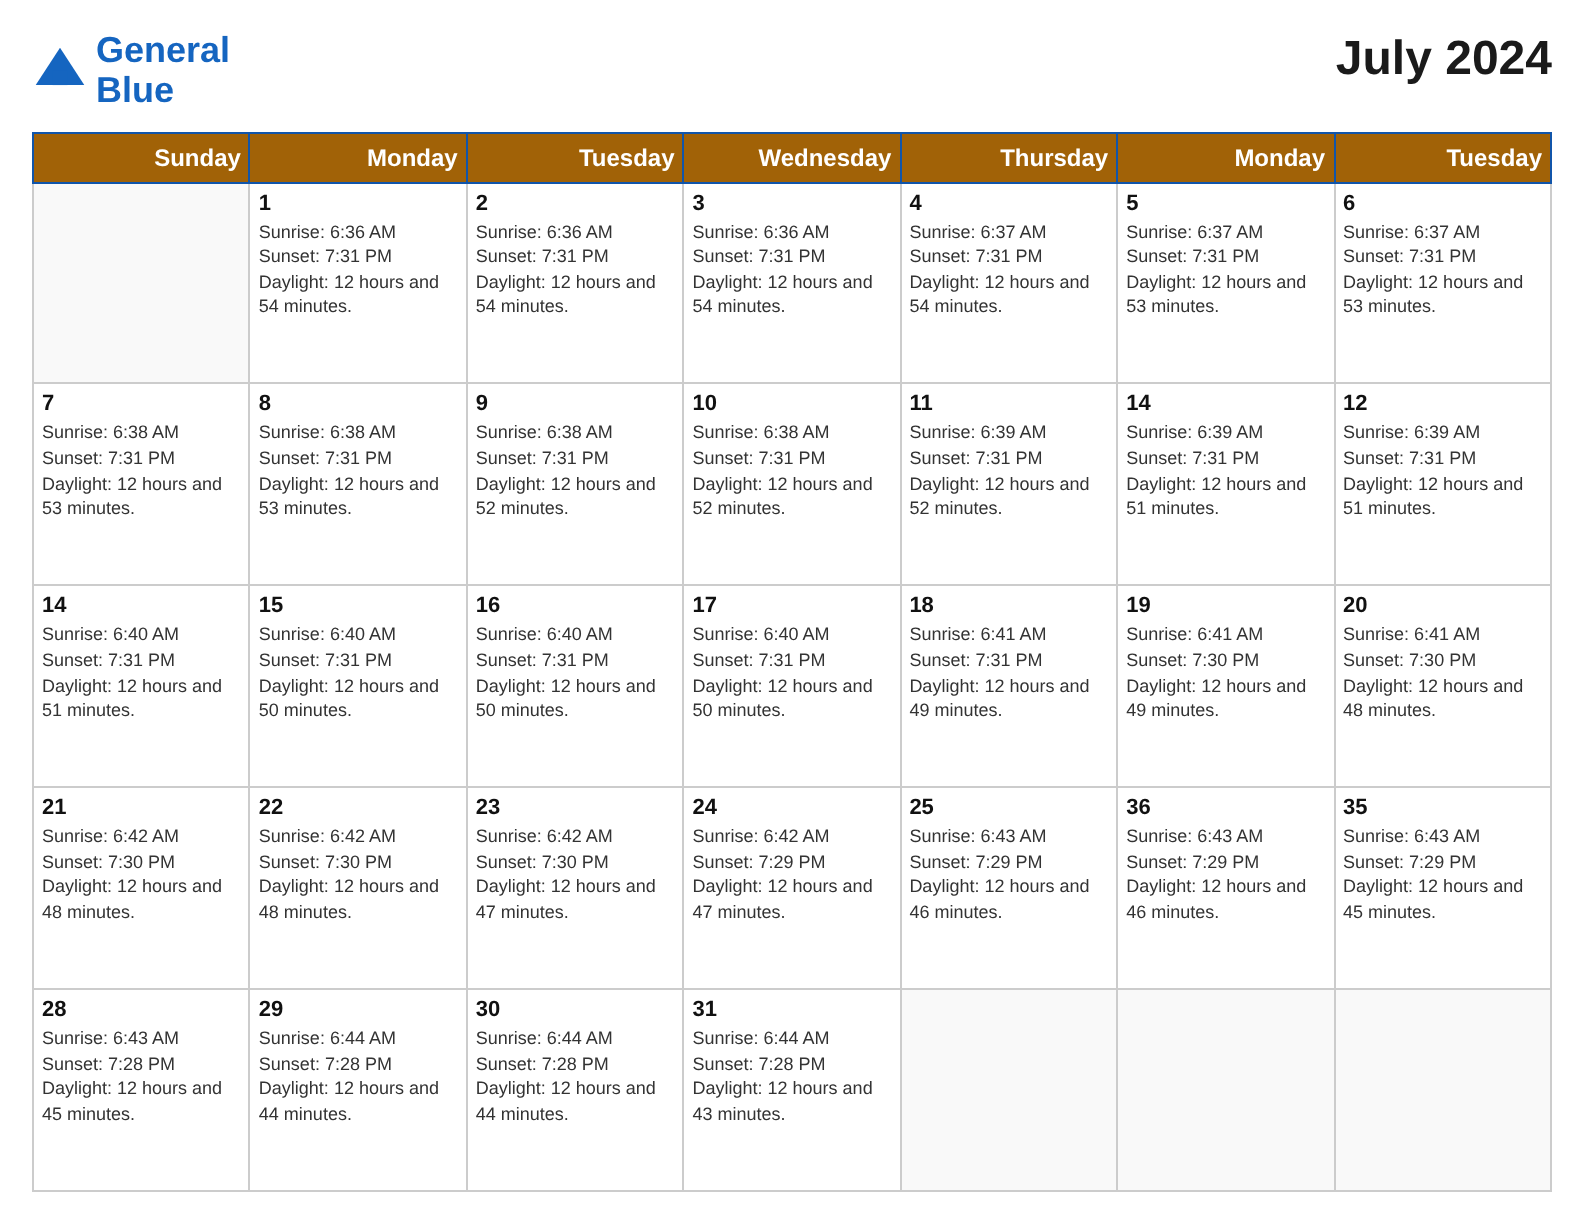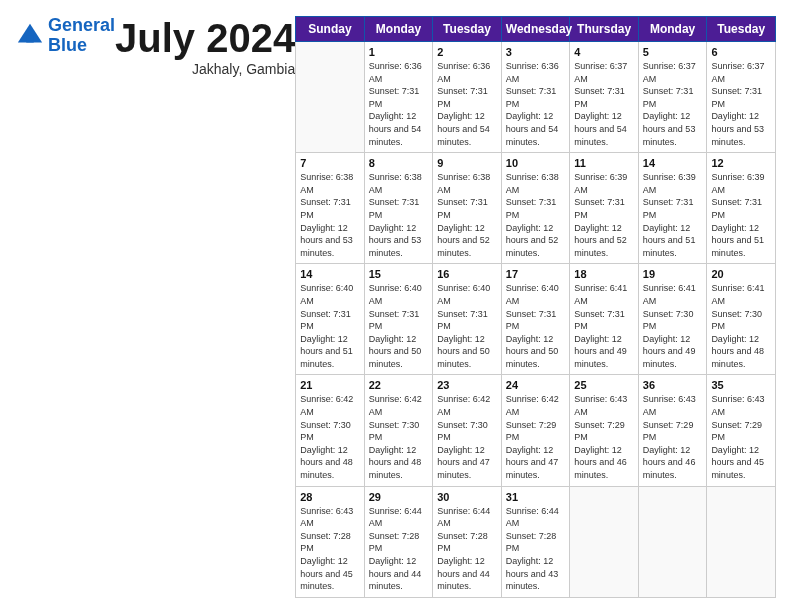--- a/index.html
+++ b/index.html
@@ -8,20 +8,21 @@
       background: #fff;
       width: 792px;
       height: 612px;
       overflow: hidden;
     }
     .page {
       width: 792px;
       height: 612px;
       padding: 16px;
       display: flex;
+      flex-direction: column;
     }
     .header {
       display: flex;
       justify-content: space-between;
       align-items: flex-start;
       margin-bottom: 10px;
     }
     .logo {
       display: flex;
       align-items: center;
@@ -37,42 +38,42 @@
       color: #1565c0;
     }
     .logo-icon {
       width: 28px;
       height: 28px;
     }
     .title-block {
       text-align: right;
     }
     .month-year {
-      font-size: 40px;
+      font-size: 24px;
       font-weight: bold;
       color: #1a1a1a;
     }
     .location {
       font-size: 14px;
       color: #333;
     }
     .calendar {
       flex: 1;
       border: 1px solid #ccc;
       border-collapse: collapse;
       width: 100%;
       table-layout: fixed;
     }
     .calendar th {
-      background: #4c1d95;
+      background: #a16207;
       color: #fff;
       font-size: 12px;
       font-weight: bold;
       padding: 5px 4px;
-      text-align: center;
+      text-align: right;
       border: 1px solid #1155aa;
     }
     .calendar td {
       border: 1px solid #ccc;
       vertical-align: top;
       padding: 4px 4px;
       font-size: 9.5px;
       color: #333;
       height: 88px;
     }
@@ -102,21 +103,20 @@
         <polygon points="15,2 28,22 2,22" fill="#1565c0"></polygon>
         <rect x="11" y="14" width="8" height="8" fill="#1565c0"></rect>
       </svg>
       <div class="logo-text">
         <div><span>General</span></div>
         <div><span style="color:#1565c0">Blue</span></div>
       </div>
     </div>
     <div class="title-block">
       <div class="month-year">July 2024</div>
-      <div class="location">Jakhaly, Gambia</div>
     </div>
   </div>
 
   <table class="calendar">
     <thead>
       <tr>
         <th>Sunday</th>
         <th>Monday</th>
         <th>Tuesday</th>
         <th>Wednesday</th>

